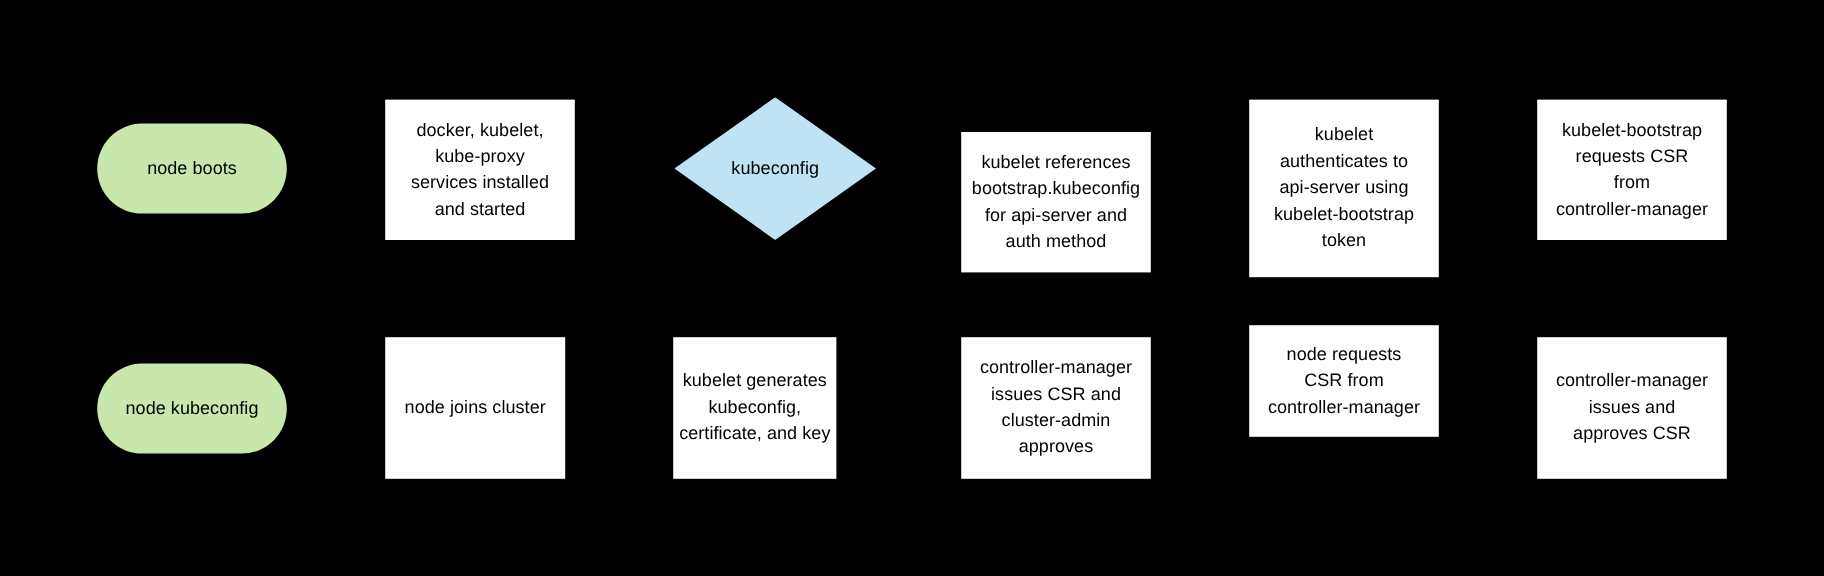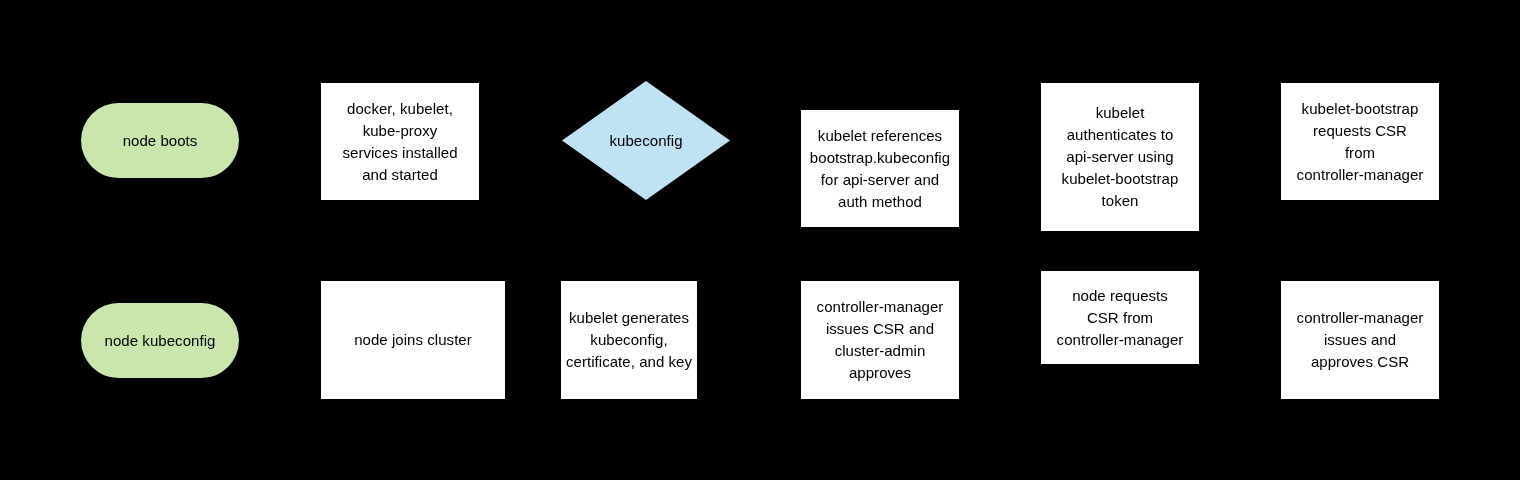--- a/index.html
+++ b/index.html
@@ -115,21 +115,21 @@
     <div class="label">kubelet-bootstrap
 requests CSR
 from
 controller-manager</div>
   </div>
 
   <div class="node pill" style="left:81px; top:303px; width:158px; height:75px;">
     <div class="label">node kubeconfig</div>
   </div>
 
-  <div class="node process" style="left:321px; top:281px; width:184px; height:118px;">
+  <div class="node process" style="left:321px; top:281px; width:150px; height:118px;">
     <div class="label">node joins cluster</div>
   </div>
 
   <div class="node process" style="left:561px; top:281px; width:136px; height:118px;">
     <div class="label" style="width:170px;">kubelet generates
 kubeconfig,
 certificate, and key</div>
   </div>
 
   <div class="node process" style="left:801px; top:281px; width:158px; height:118px;">

